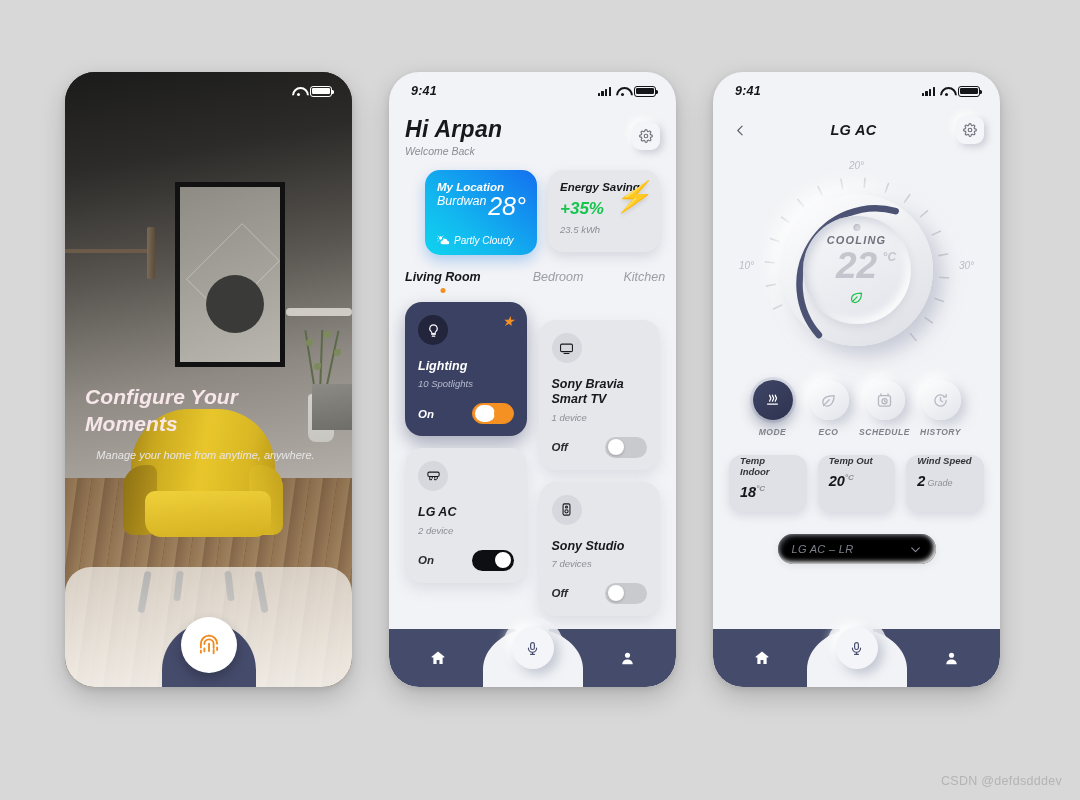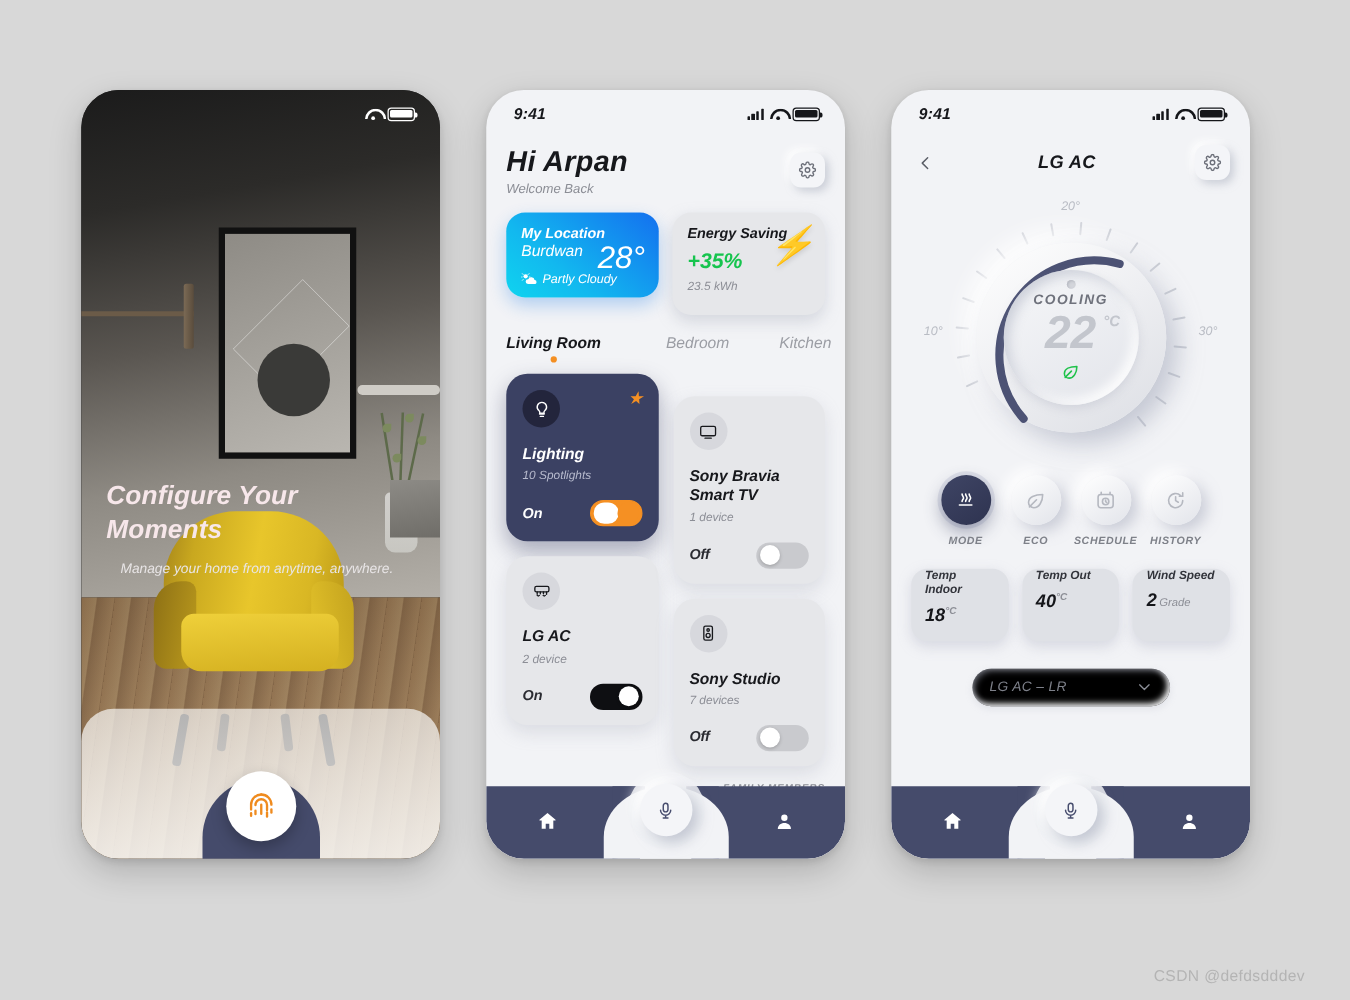--- a/index.html
+++ b/index.html
@@ -138,23 +138,24 @@
   .greet-row{position:relative;display:flex;justify-content:space-between;align-items:flex-start;padding-top:14px;}
   .greet-name{font-size:23px;font-weight:bold;color:#17181c;letter-spacing:.3px;position:relative;}
   .greet-sub{font-size:10.5px;color:#8b8d95;margin-top:2px;position:relative;}
   .gear-btn{
     width:28px;height:28px;border-radius:9px;background:#f4f5f8;
     box-shadow:3px 3px 7px rgba(170,175,190,.55),-3px -3px 7px #ffffff;
     display:flex;align-items:center;justify-content:center;margin-top:6px;
   }
   .wx-row{display:flex;gap:11px;margin-top:13px;}
   .wx-card{
-    flex:1;border-radius:15px;padding:11px 12px 10px;color:#fff;position:relative;height:68px;
+    flex:1;border-radius:15px;padding:11px 12px 10px;color:#fff;position:relative;height:85px;
     background:linear-gradient(40deg,#0fd4ef 0%,#12b8ef 35%,#1470ef 100%);
     box-shadow:0 6px 14px rgba(23,120,230,.30);
+    margin-left:20px;
   }
   .wx-card h4{font-size:11.5px;font-weight:bold;}
   .wx-card .city{font-size:12.5px;margin-top:1px;font-weight:normal;}
   .wx-temp{position:absolute;right:11px;top:22px;font-size:25px;font-weight:normal;}
   .wx-cond{position:absolute;left:12px;bottom:9px;font-size:10px;display:flex;align-items:center;gap:4px;}
   .en-card{
     flex:1;border-radius:15px;padding:11px 12px;height:82px;position:relative;
     background:#e6e7ea;box-shadow:0 5px 12px rgba(160,165,180,.35);
   }
   .en-card h4{font-size:11.5px;font-weight:bold;color:#16171b;}
@@ -282,21 +283,21 @@
   .stat .v small{font-size:9px;color:#8c8e96;font-weight:normal;margin-left:2px;}
 
   .select{
     margin:22px auto 0;width:158px;height:30px;border-radius:15px;
     background:#000000;box-shadow:inset 2px 2px 5px rgba(170,175,192,.45),inset -2px -2px 5px #ffffff, 0 2px 6px rgba(170,175,192,.25);
     display:flex;align-items:center;justify-content:space-between;padding:0 14px;
   }
   .select .txt{font-size:11px;color:#7e818a;letter-spacing:.3px;}
 
   .watermark{
-    position:absolute;right:36px;bottom:12px;font-size:12.5px;color:#b4b4b4;letter-spacing:.3px;
+    position:absolute;right:18px;bottom:12px;font-size:12.5px;color:#b4b4b4;letter-spacing:.3px;
   }
 </style>
 </head>
 <body>
 
 <div class="stage">
 
   <div class="phone" id="phone1">
     <div class="art">
       <div class="wall"></div>
@@ -696,21 +697,21 @@
         </div>
       </div>
 
       <div class="stats">
         <div class="stat">
           <div class="k">Temp Indoor</div>
           <div class="v"><span>18</span><sup>°C</sup></div>
         </div>
         <div class="stat">
           <div class="k">Temp Out</div>
-          <div class="v"><span>40</span><sup>°C</sup></div>
+          <div class="v"><span>20</span><sup>°C</sup></div>
         </div>
         <div class="stat">
           <div class="k">Wind Speed</div>
           <div class="v"><span>2</span><small>Grade</small></div>
         </div>
       </div>
 
       <div class="select">
         <span class="txt">LG AC – LR</span>
         <svg width="13" height="13" viewBox="0 0 24 24" fill="none" stroke="#8a8d96" stroke-width="2" stroke-linecap="round" stroke-linejoin="round">

